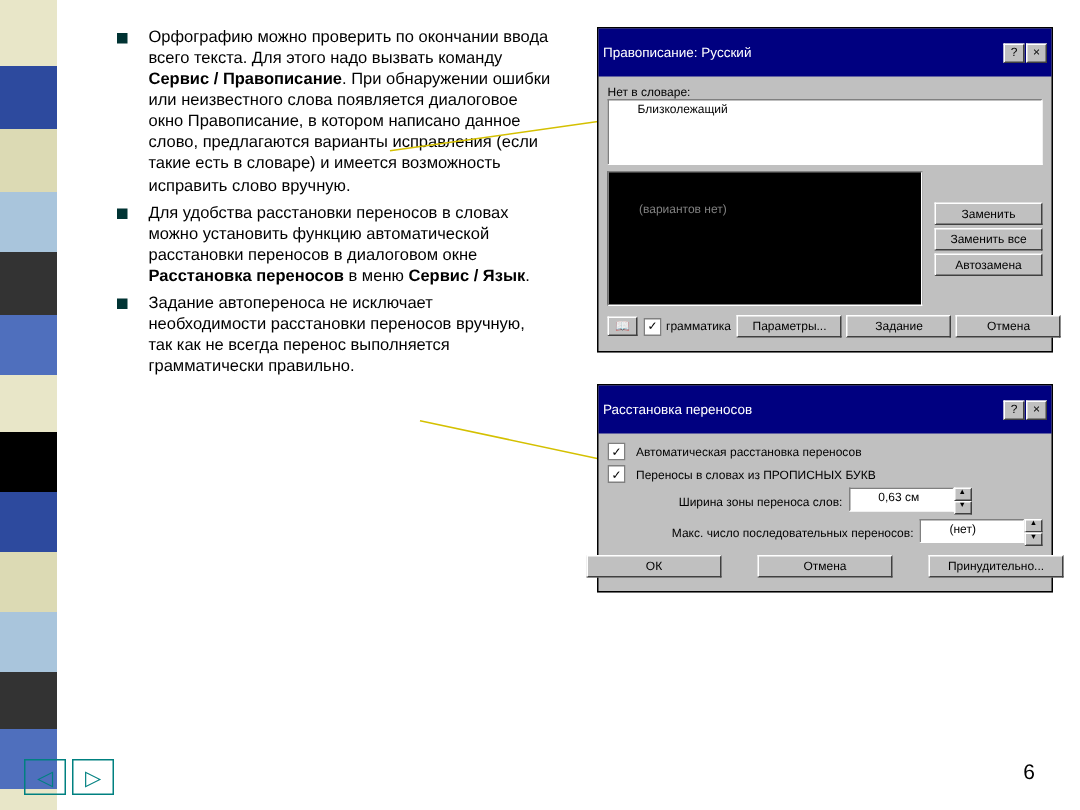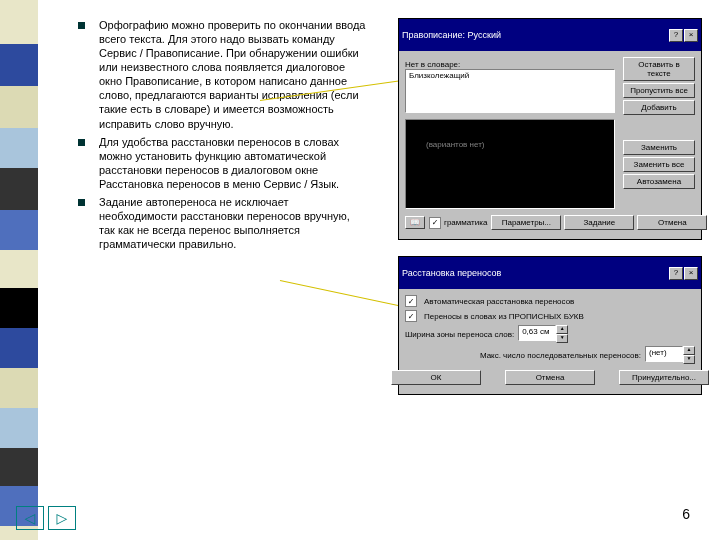--- a/index.html
+++ b/index.html
@@ -8,34 +8,34 @@
   .content{position:absolute;left:78px;top:18px;width:290px}
   .bullet-item{display:flex;margin-bottom:4px}
   .sq{width:7px;height:7px;background:#003333;margin:4px 14px 0 0;flex-shrink:0}
   .bullet-text{line-height:1.28}
   .dlg{position:absolute;background:#c0c0c0;border:1px solid #000;font-size:9px}
   .titlebar{background:#000080;color:#fff;height:32px;display:flex;align-items:center;padding:0 3px;justify-content:space-between}
   .titlebtns{display:flex;gap:1px}
   .tb{width:12px;height:11px;background:#c0c0c0;border:1px solid #fff;border-right-color:#404040;border-bottom-color:#404040;font-size:8px;text-align:center;line-height:9px;color:#000}
   .dlgbody{padding:6px}
   .winbtn{background:#c0c0c0;border:1px solid #fff;border-right-color:#404040;border-bottom-color:#404040;padding:2px 4px;font-size:8px;text-align:center;min-width:60px}
-  .input{background:#fff;border:1px solid #808080;border-right-color:#fff;border-bottom-color:#fff;padding:1px 3px;font-size:8px;height:12px}
+  .input{background:#fff;border:1px solid #808080;border-right-color:#fff;border-bottom-color:#fff;padding:1px 19px;font-size:8px;height:12px}
   .listbox{background:#000000;border:1px solid #808080;border-right-color:#fff;border-bottom-color:#fff;padding:20px;height:48px;font-size:8px;color:#808080}
   .row{display:flex;gap:4px;margin-bottom:3px;align-items:center}
   .lbl{font-size:8px}
   .chk{width:10px;height:10px;background:#fff;border:1px solid #808080;display:inline-flex;align-items:center;justify-content:center;font-size:8px;margin-right:3px}
   .spin{display:flex}
   .spin .input{width:30px}
   .spinbtns{display:flex;flex-direction:column}
   .spinbtns div{width:10px;height:7px;background:#c0c0c0;border:1px solid #fff;border-right-color:#404040;border-bottom-color:#404040;font-size:5px;text-align:center;line-height:5px}
   .line{position:absolute;height:1px;background:#d4c000;transform-origin:left center}
   .pagenum{position:absolute;right:30px;bottom:18px;font-size:14px}
   .nav{position:absolute;left:16px;bottom:10px;display:flex;gap:4px}
   .arrow{width:26px;height:22px;border:1px solid #008080;display:flex;align-items:center;justify-content:center;color:#008080;font-size:14px}
-  b{font-weight:normal}
+  b{font-weight:bold}
 </style>
 </head>
 <body>
 
 <div class="stripe" id="stripe">
     <div style="height: 44px; background: rgb(232, 230, 200);"></div>
     <div style="height: 42px; background: rgb(45, 74, 158);"></div>
     <div style="height: 42px; background: rgb(220, 218, 180);"></div>
     <div style="height: 40px; background: rgb(169, 197, 220);"></div>
     <div style="height: 42px; background: rgb(51, 51, 51);"></div>
@@ -75,25 +75,20 @@
       <div class="tb">?</div>
       <div class="tb">×</div>
     </div>
   </div>
   <div class="dlgbody">
     <div class="row" style="justify-content:flex-start">
       <div style="flex:1">
         <div class="lbl">Нет в словаре:</div>
         <div class="input" style="height:40px"><span>Близколежащий</span></div>
       </div>
-      <div style="width:72px;margin-left:4px;display:flex;flex-direction:column;gap:2px" id="spbtns1">
-          <div class="winbtn">Оставить в тексте</div>
-          <div class="winbtn">Пропустить все</div>
-          <div class="winbtn">Добавить</div>
-        </div>
     </div>
     <div class="row" style="justify-content:space-between;margin-top:4px">
       <div style="flex:1">
         <div class="listbox"><span>(вариантов нет)</span></div>
       </div>
       <div style="width:72px;margin-left:4px;display:flex;flex-direction:column;gap:2px" id="spbtns2">
           <div class="winbtn">Заменить</div>
           <div class="winbtn">Заменить все</div>
           <div class="winbtn">Автозамена</div>
         </div>
@@ -123,21 +118,21 @@
   </div>
   <div class="dlgbody">
     <div class="row">
         <span class="chk">✓</span>
         <span class="lbl">Автоматическая расстановка переносов</span>
       </div>
     <div class="row">
         <span class="chk">✓</span>
         <span class="lbl">Переносы в словах из ПРОПИСНЫХ БУКВ</span>
       </div>
-    <div class="row" style="justify-content:flex-start">
+    <div class="row" style="justify-content:center">
       <span class="lbl">Ширина зоны переноса слов:</span>
       <div class="spin">
           <div class="input"><span>0,63 см</span></div>
           <div class="spinbtns">
             <div>▲</div>
             <div>▼</div>
           </div>
         </div>
     </div>
     <div class="row" style="justify-content:flex-end">

